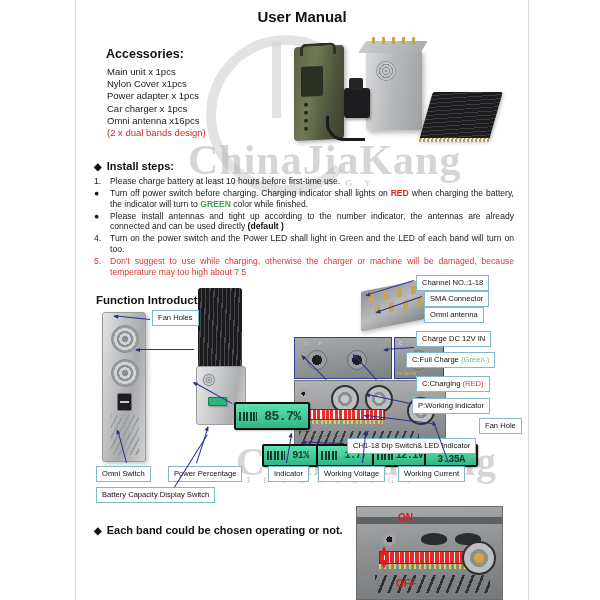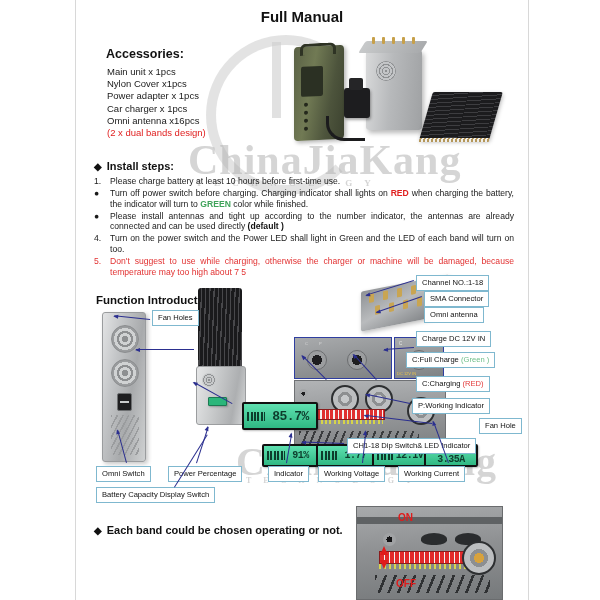--- a/index.html
+++ b/index.html
@@ -263,21 +263,21 @@
     box-shadow:1px 1px 2px rgba(0,0,0,.25);
   }
   .lcd .bars{
     width:18px;height:9px;margin-left:3px;
     background:repeating-linear-gradient(90deg,#0d3c2c 0 2px,transparent 2px 3.5px);
   }
   .lcd .val{
     flex:1;text-align:center;font-family:"Liberation Mono", monospace;
     font-weight:bold;color:#0d3c2c;letter-spacing:-.5px;
   }
-  .lcd.big{left:166px;top:402px;width:72px;height:24px;align-items:center;}
+  .lcd.big{left:158px;top:402px;width:72px;height:24px;align-items:center;}
   .lcd.big .val{font-size:13px;}
   .lcd.sm{top:444px;height:19px;}
   .lcd.sm .val{font-size:10px;}
   .lcd.s1{left:186px;width:52px;}
   .lcd.s2{left:240px;width:54px;}
   .lcd.s3{left:296px;width:50px;}
   .lcd.s4{left:348px;width:50px;flex-direction:column;}
 
   
   .cal{
@@ -357,21 +357,21 @@
 
     <div class="watermark">
       <div class="wm-ring"></div>
       <div class="wm-bar"></div>
       <div class="wm-text t1">ChinaJiaKang</div>
       <div class="wm-text t2">T E C H N O L O G Y</div>
       <div class="wm-text t3">ChinaJiaKang</div>
       <div class="wm-text t4">T E C H N O L O G Y</div>
     </div>
 
-    <div class="title">Full Manual</div>
+    <div class="title">User Manual</div>
 
     <div class="acc-head">Accessories:</div>
     <div class="acc-list">
       <div>Main unit x 1pcs</div>
       <div>Nylon Cover x1pcs</div>
       <div>Power adapter x 1pcs</div>
       <div>Car charger x 1pcs</div>
       <div>Omni antenna x16pcs</div>
       <div class="red">(2 x dual bands design)</div>
     </div>

